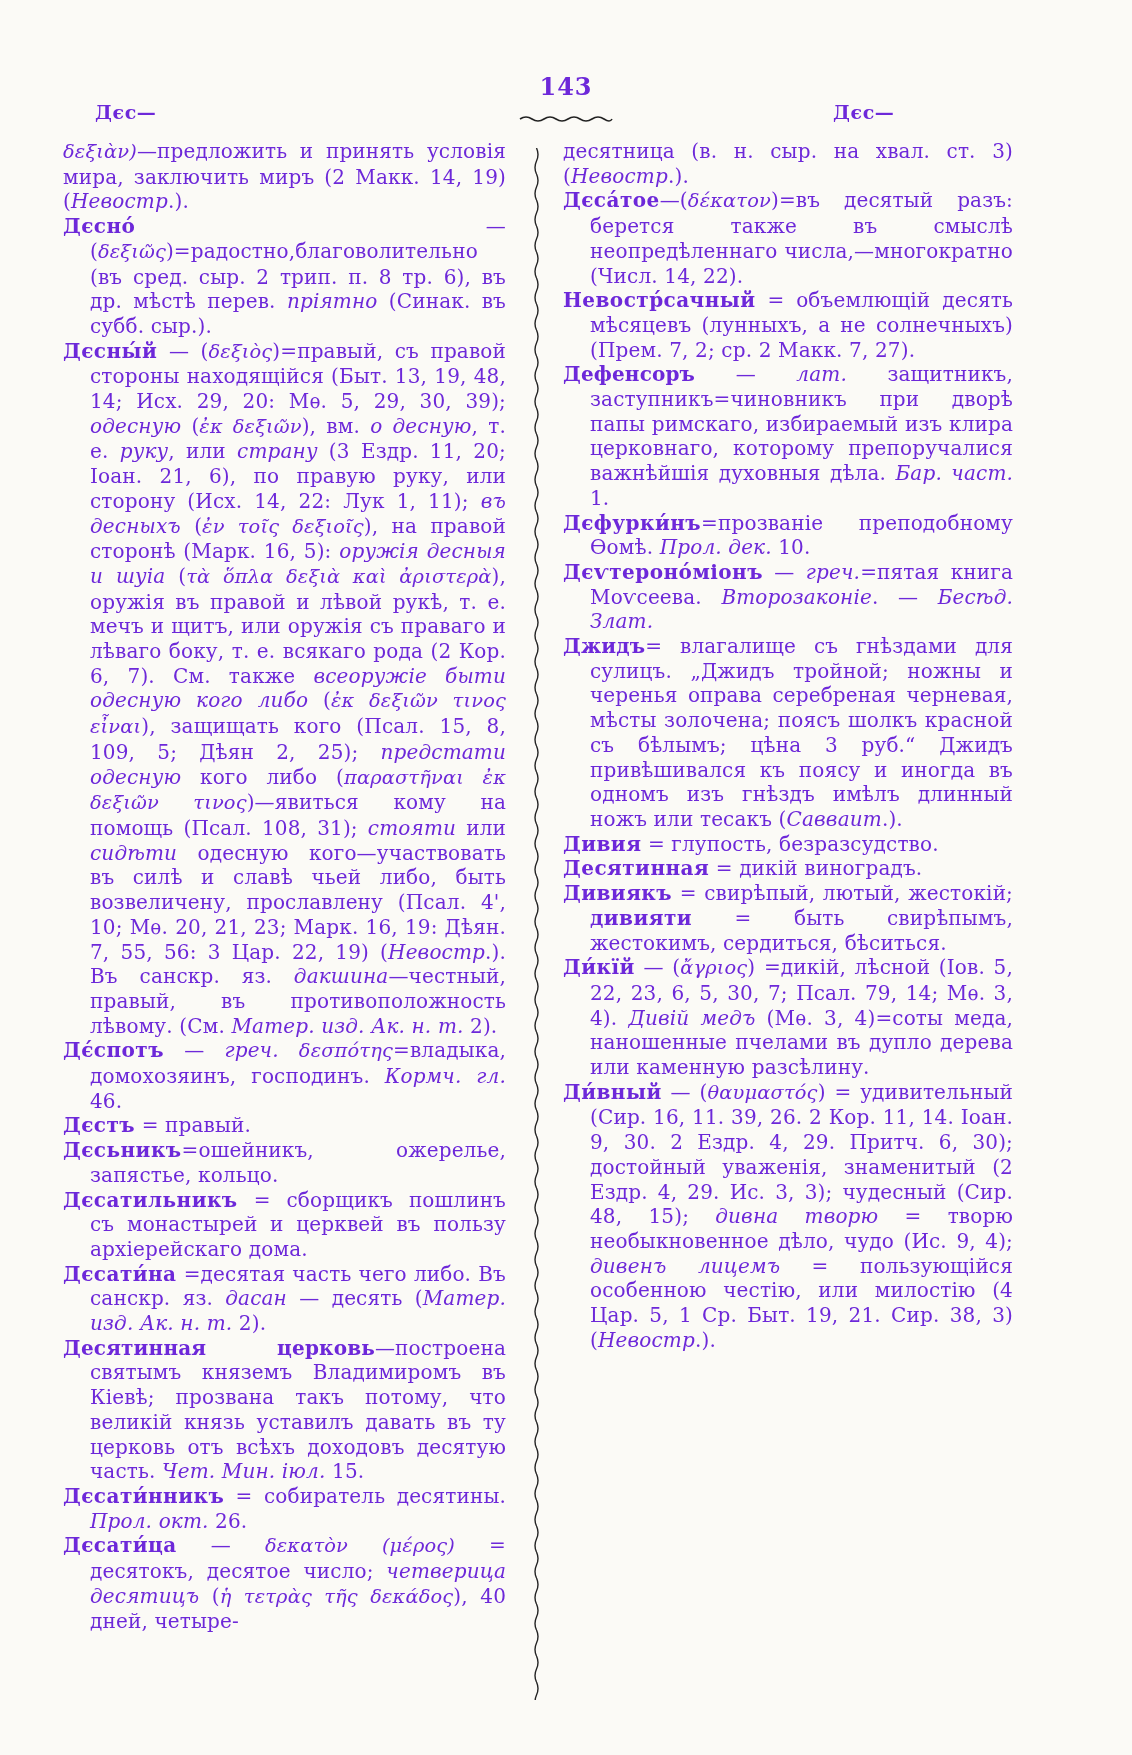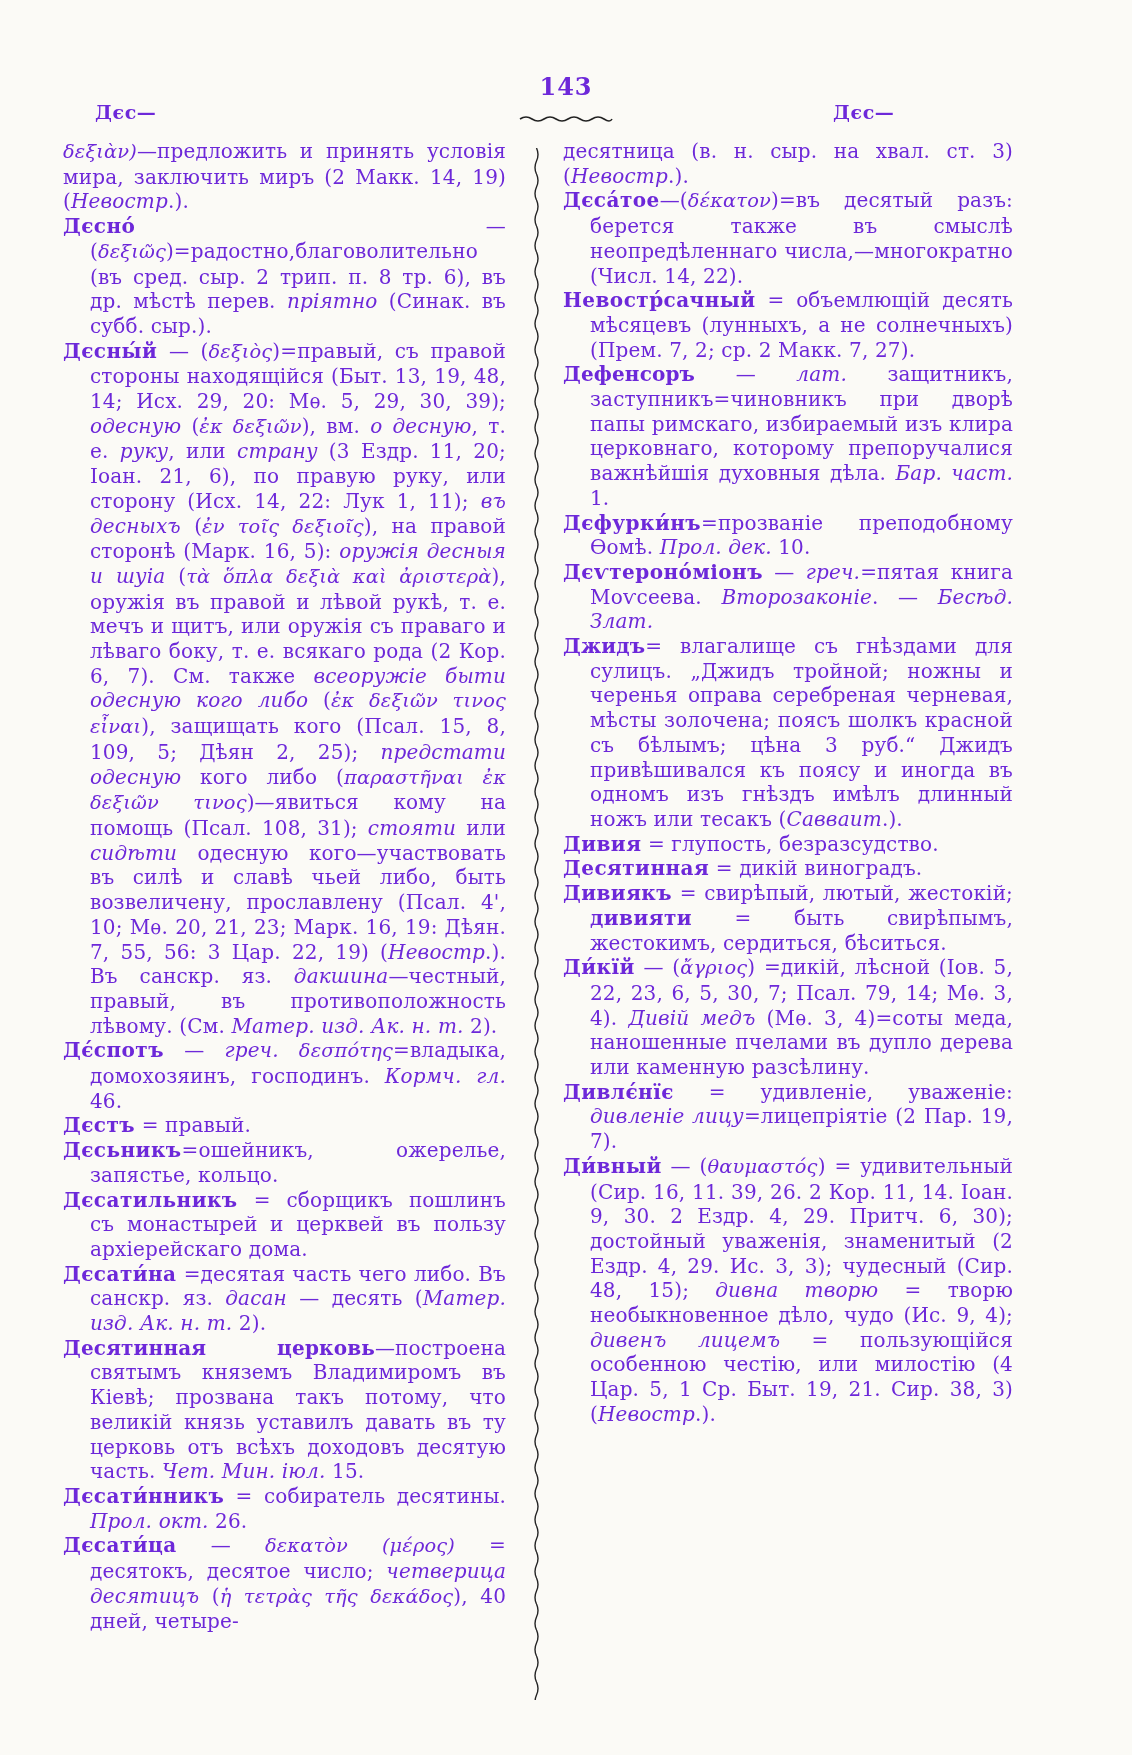--- a/index.html
+++ b/index.html
@@ -81,17 +81,16 @@
       <p class="entry"><span class="head">Дєса́тое</span><span>—(</span><span class="greek">δέκατον</span><span>)=въ десятый разъ: берется также въ смыслѣ неопредѣленнаго числа,—многократно (Числ. 14, 22).</span></p>
       <p class="entry"><span class="head">Невостр́сачный</span><span> = объемлющій десять мѣсяцевъ (лунныхъ, а не солнечныхъ) (Прем. 7, 2; ср. 2 Макк. 7, 27).</span></p>
       <p class="entry"><span class="headc">Дефенсоръ</span><span> — </span><span class="italic">лат.</span><span> защитникъ, заступникъ=чиновникъ при дворѣ папы римскаго, избираемый изъ клира церковнаго, которому препоручалися важнѣйшія духовныя дѣла. </span><span class="italic">Бар. част.</span><span> 1.</span></p>
       <p class="entry"><span class="head">Дєфурки́нъ</span><span>=прозваніе преподобному Ѳомѣ. </span><span class="italic">Прол. дек.</span><span> 10.</span></p>
       <p class="entry"><span class="head">Дєѵтероно́міонъ</span><span> — </span><span class="italic">греч.</span><span>=пятая книга Моѵсеева. </span><span class="italic">Второзаконіе</span><span>. — </span><span class="italic">Бесѣд. Злат.</span></p>
       <p class="entry"><span class="headc">Джидъ</span><span>= влагалище съ гнѣздами для сулицъ. „Джидъ тройной; ножны и черенья оправа серебреная черневая, мѣсты золочена; поясъ шолкъ красной съ бѣлымъ; цѣна 3 руб.“ Джидъ привѣшивался къ поясу и иногда въ одномъ изъ гнѣздъ имѣлъ длинный ножъ или тесакъ (</span><span class="italic">Савваит</span><span>.).</span></p>
       <p class="entry"><span class="head">Дивия</span><span> = глупость, безразсудство.</span></p>
       <p class="entry"><span class="head">Десятинная</span><span> = дикій виноградъ.</span></p>
       <p class="entry"><span class="head">Дивиякъ</span><span> = свирѣпый, лютый, жестокій; </span><span class="head">дивияти</span><span> = быть свирѣпымъ, жестокимъ, сердиться, бѣситься.</span></p>
       <p class="entry"><span class="head">Ди́кїй</span><span> — (</span><span class="greek">ἄγριος</span><span>) =дикій, лѣсной (Іов. 5, 22, 23, 6, 5, 30, 7; Псал. 79, 14; Мѳ. 3, 4). </span><span class="italic">Дивій медъ</span><span> (Мѳ. 3, 4)=соты меда, наношенные пчелами въ дупло дерева или каменную разсѣлину.</span></p>
-      <p class="entry"><span class="head">Дивлє́нїє</span><span> = удивленіе, уваженіе: </span><span class="italic">дивленіе лицу</span><span>=лицепріятіе (2 Пар. 19, 7).</span></p>
       <p class="entry"><span class="head">Ди́вный</span><span> — (</span><span class="greek">θαυμαστός</span><span>) = удивительный (Сир. 16, 11. 39, 26. 2 Кор. 11, 14. Іоан. 9, 30. 2 Ездр. 4, 29. Притч. 6, 30); достойный уваженія, знаменитый (2 Ездр. 4, 29. Ис. 3, 3); чудесный (Сир. 48, 15); </span><span class="italic">дивна творю</span><span> = творю необыкновенное дѣло, чудо (Ис. 9, 4); </span><span class="italic">дивенъ лицемъ</span><span> = пользующійся особенною честію, или милостію (4 Цар. 5, 1 Ср. Быт. 19, 21. Сир. 38, 3) (</span><span class="italic">Невостр</span><span>.).</span></p>
     </div>
 
 </div>
 
 </body></html>

